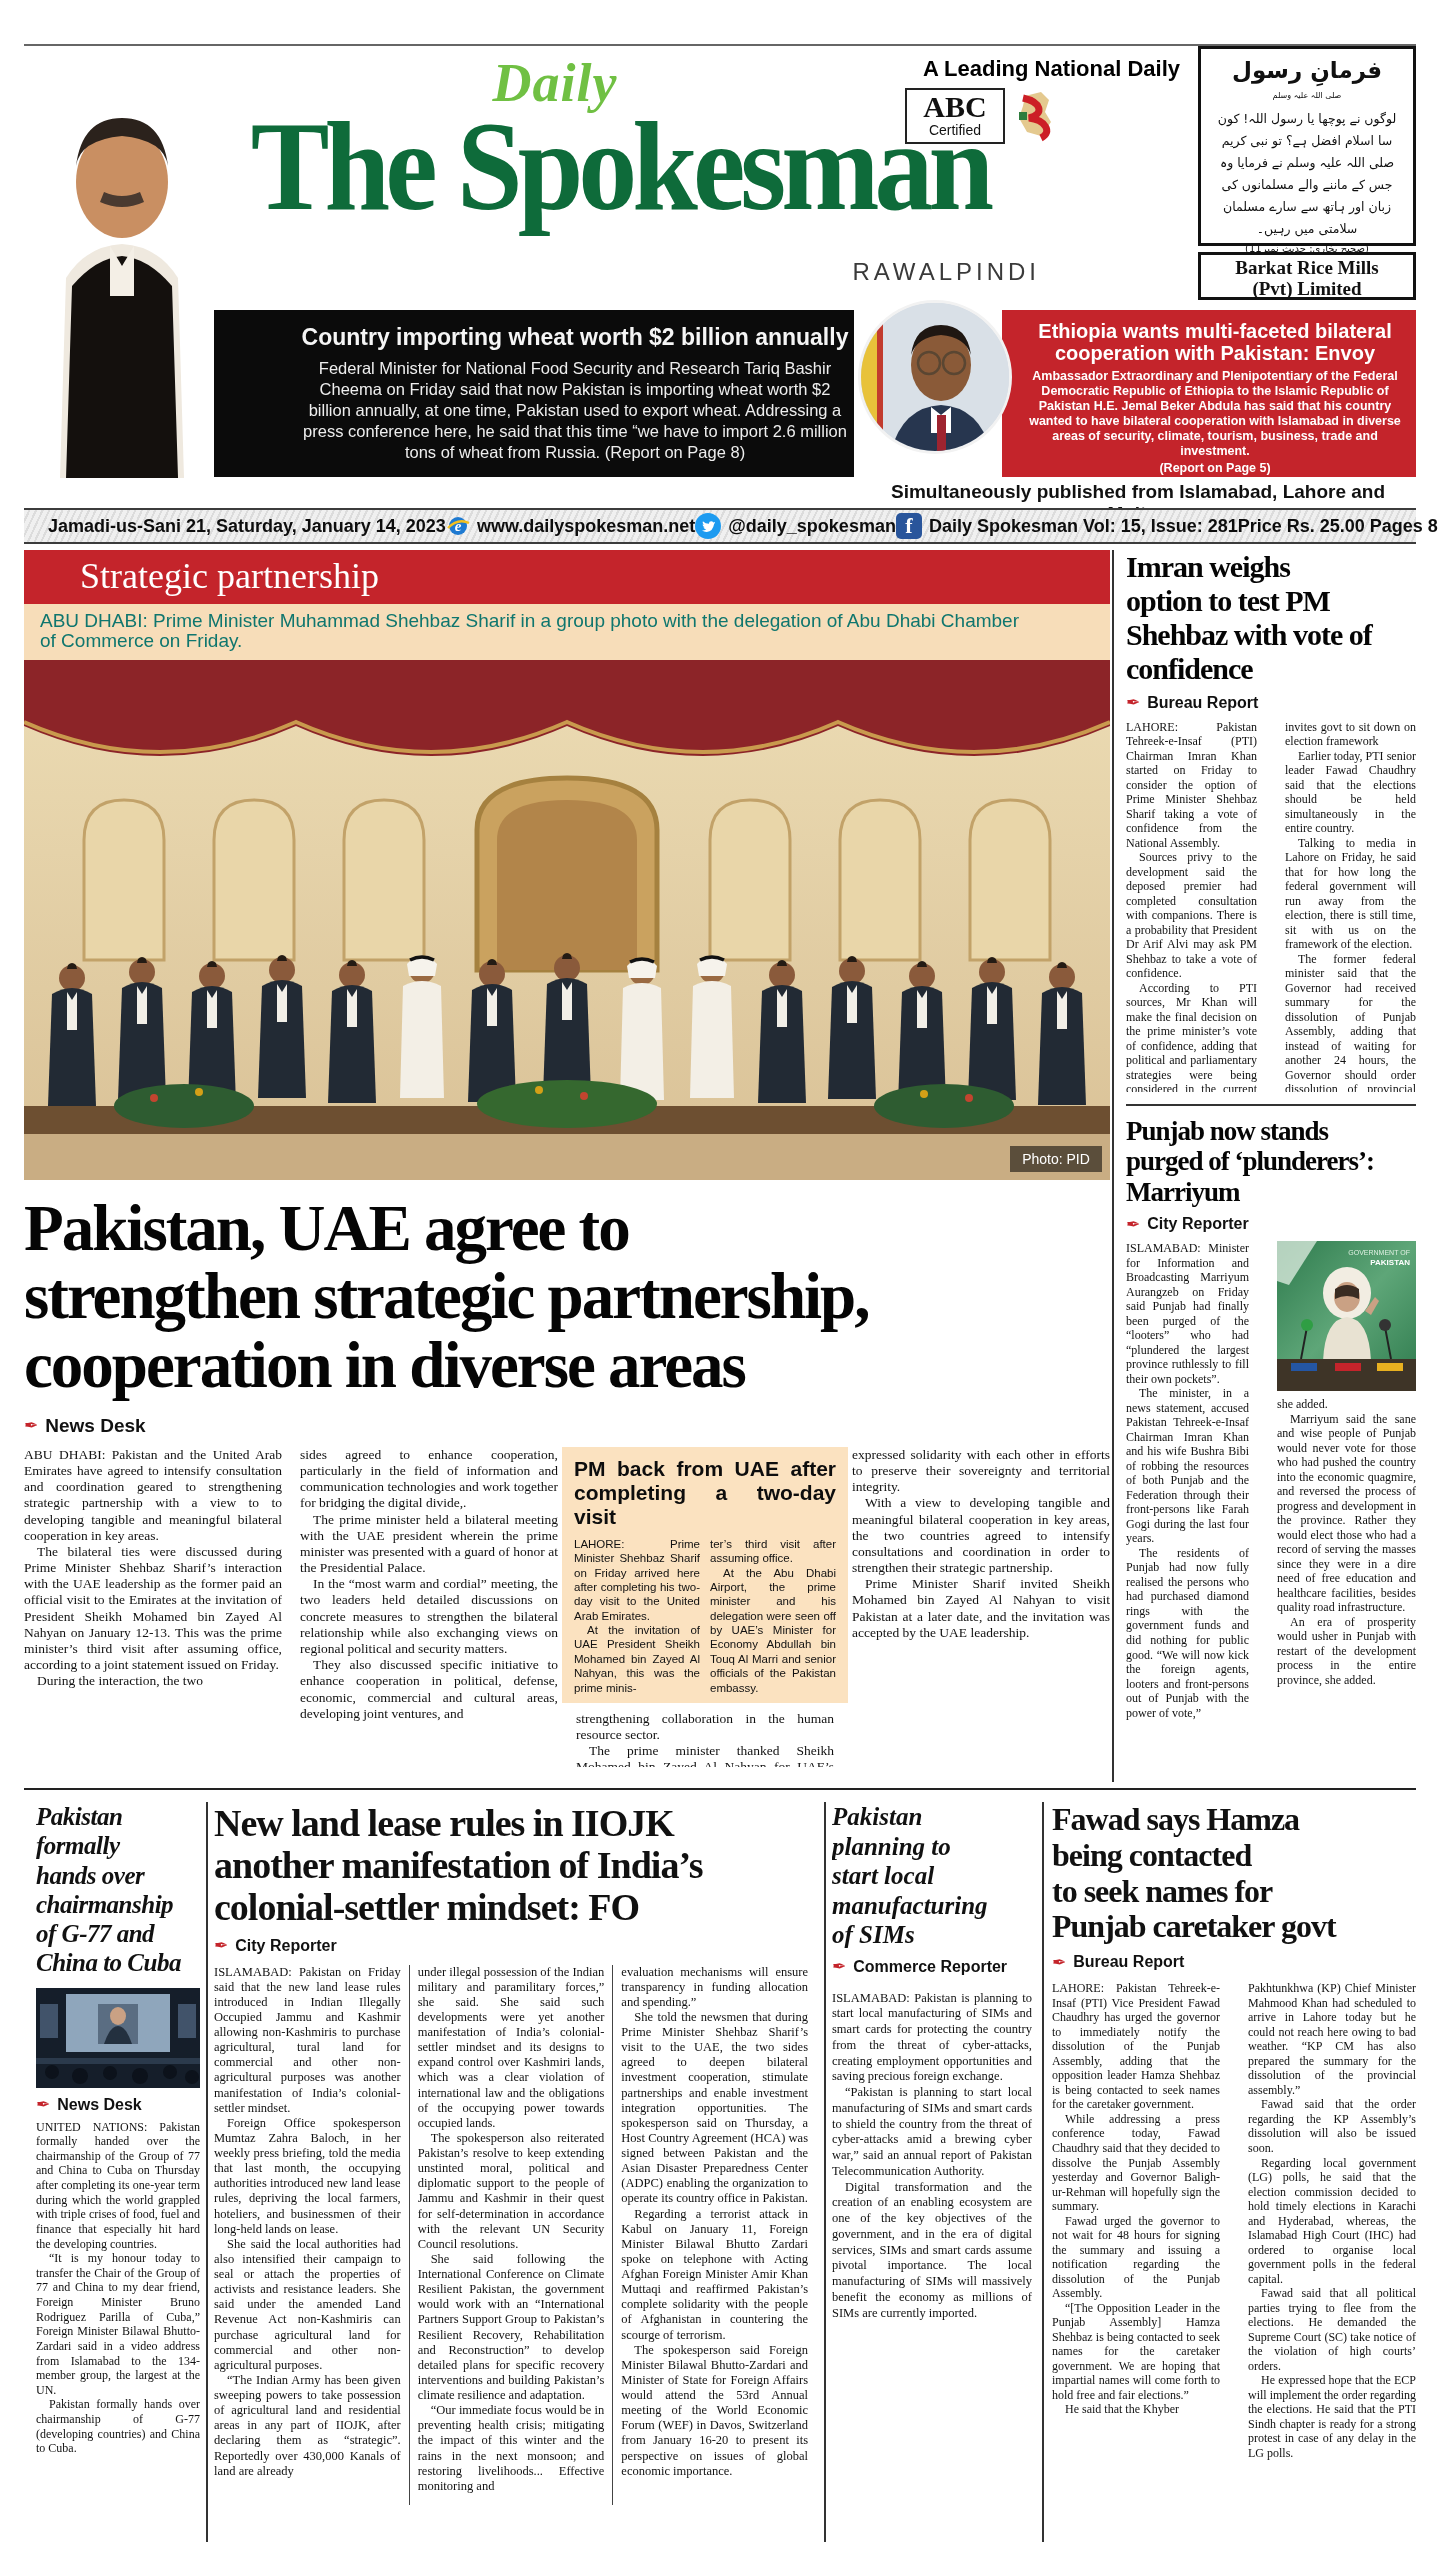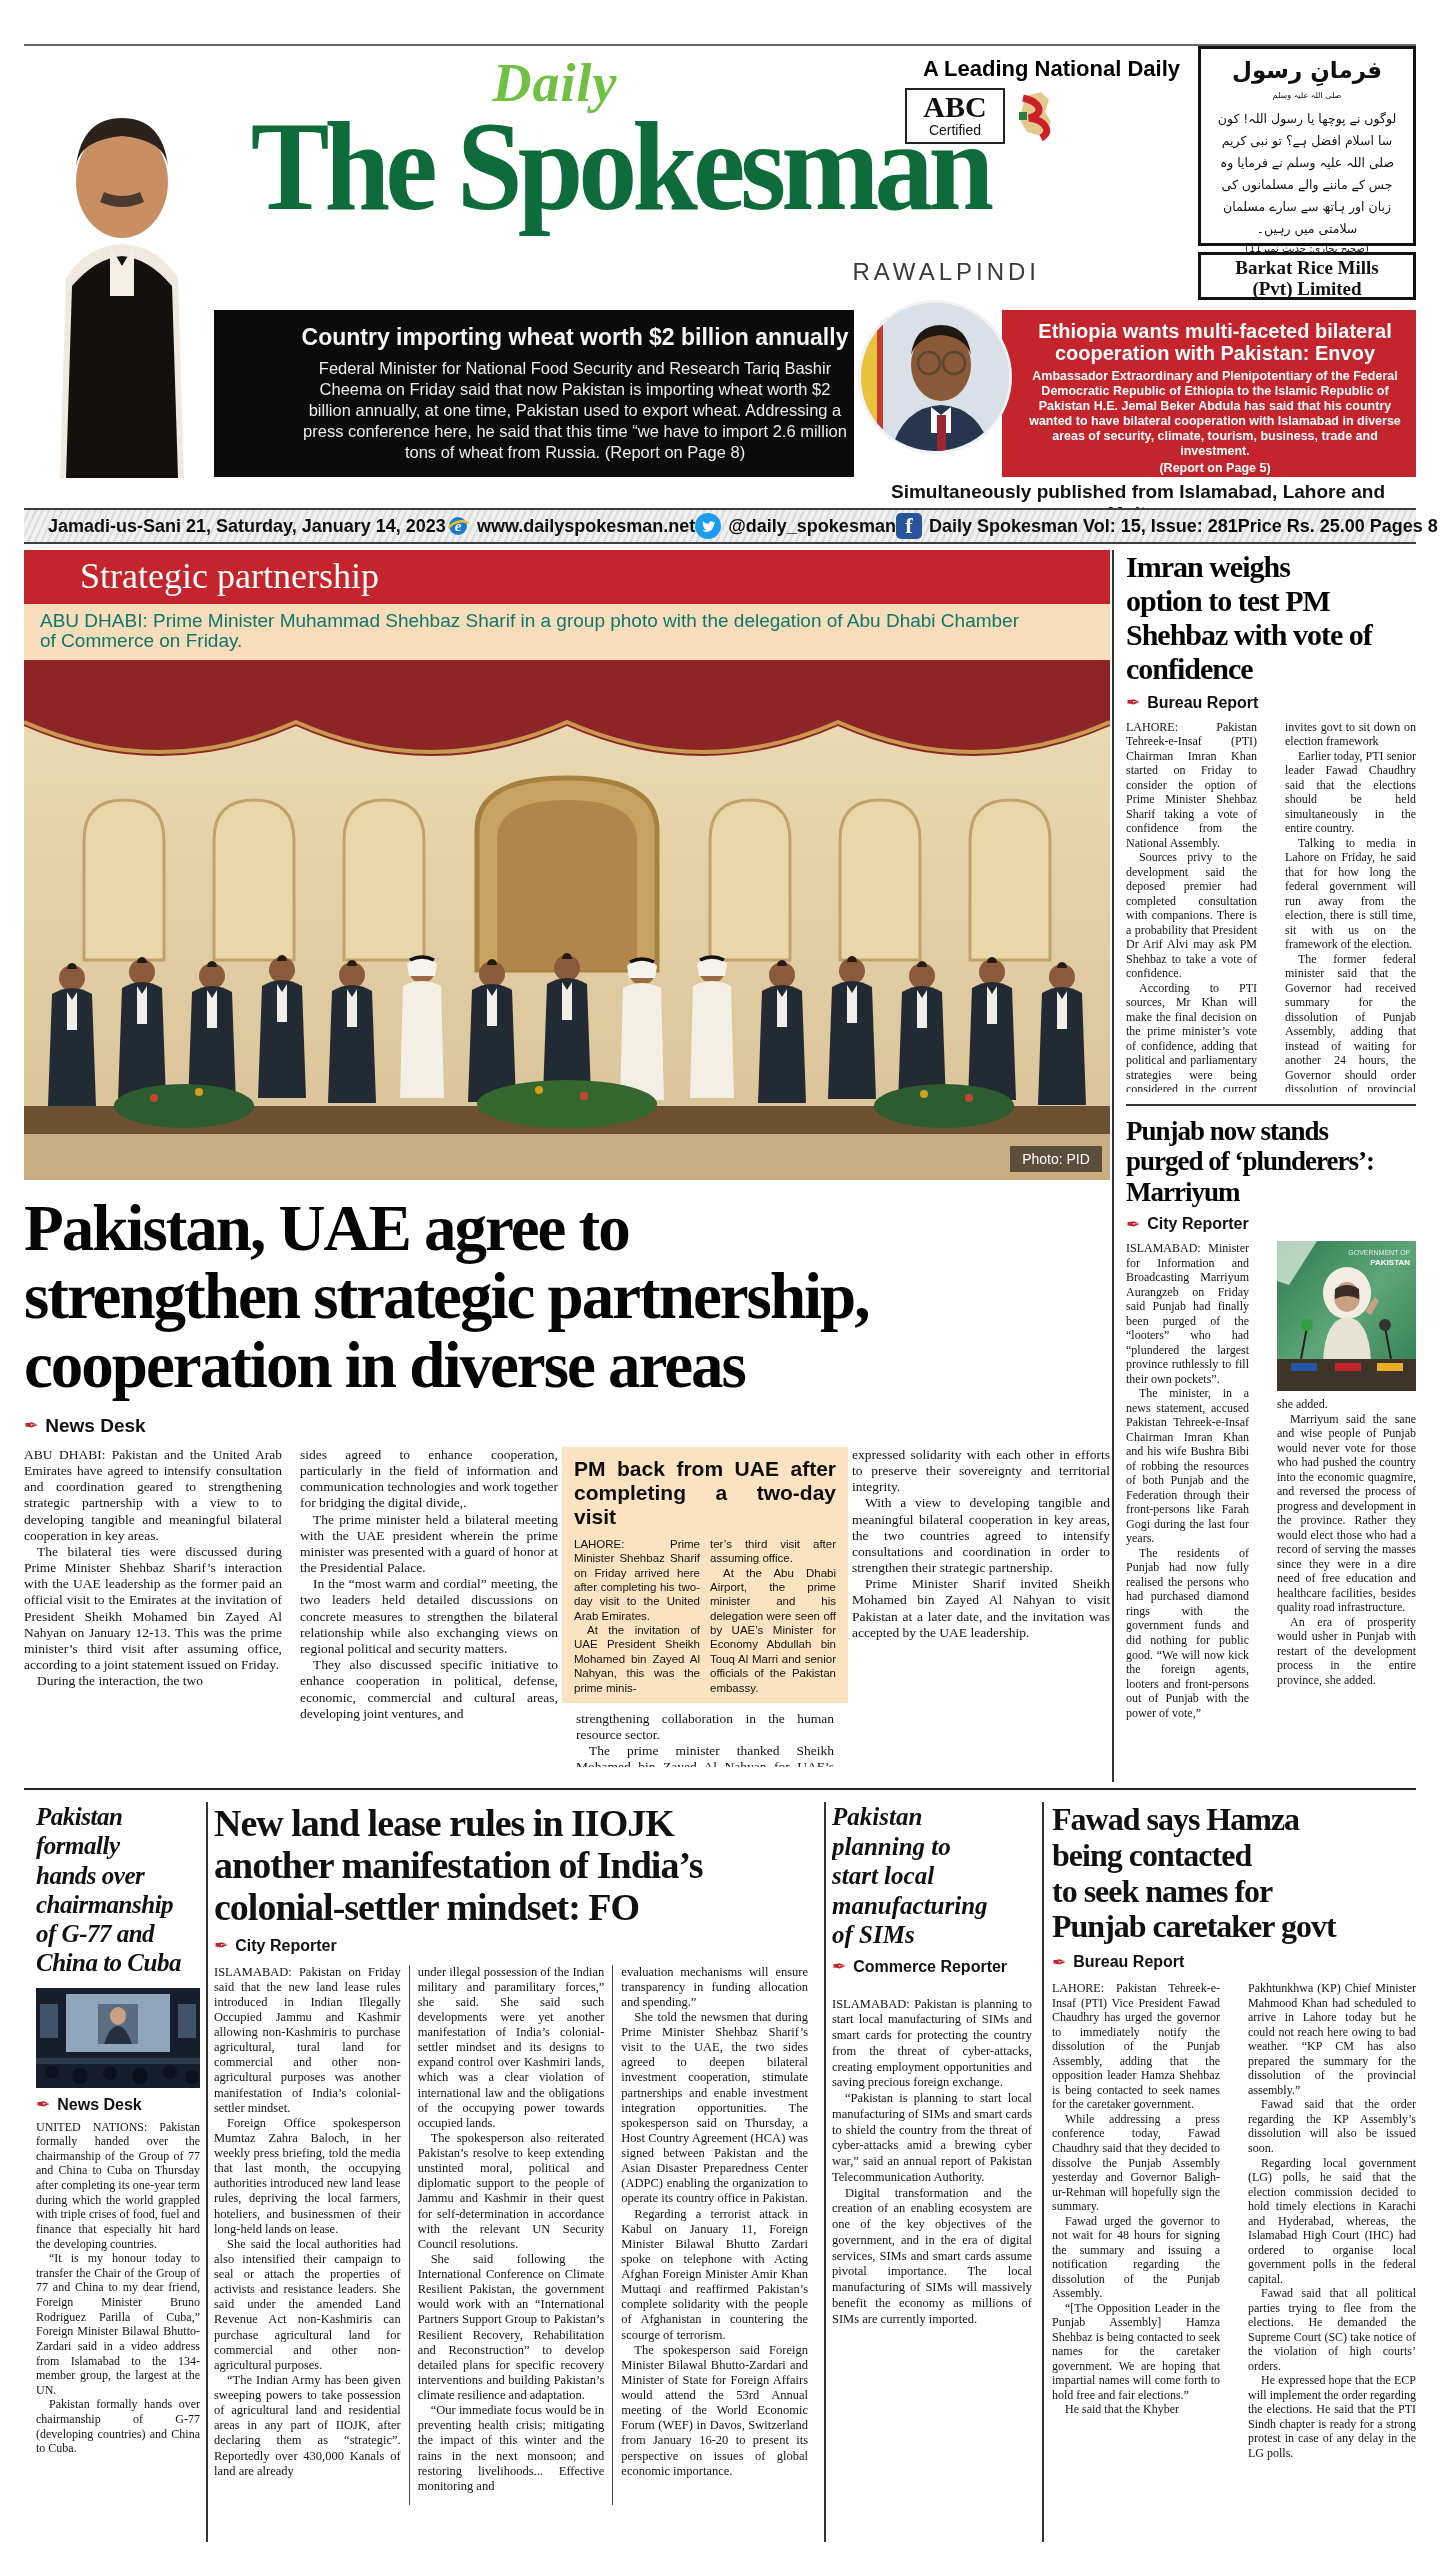--- a/index.html
+++ b/index.html
@@ -88,21 +88,21 @@
   .g77-photo{width:100%;height:100px;margin-top:10px}
   .secdiv{top:1802px;height:740px}
   .iiojk{left:214px;width:602px}
   .iiojk .hl{font-weight:bold;font-size:38px;line-height:1.11;letter-spacing:-1px}
   .threecol{display:flex;gap:0;margin-top:10px;height:540px;overflow:hidden}
   .threecol>div{flex:1;font-size:12.5px;line-height:1.21;text-align:justify;padding:0 8px}
   .threecol>div+div{border-left:1px solid #444}
   .threecol>div:first-child{padding-left:0}
   .sims{left:832px;width:200px}
   .sims .hl{font-style:italic;font-size:25px;line-height:1.18;font-weight:bold}
-  .sims .bt{margin-top:21px;font-size:12.5px;line-height:1.26;text-align:justify;height:520px;overflow:hidden}
+  .sims .bt{margin-top:15px;font-size:12.5px;line-height:1.26;text-align:justify;height:520px;overflow:hidden}
   .fawad{left:1052px;width:364px}
   .fawad .hl{font-weight:bold;font-size:32px;line-height:1.12;letter-spacing:-1px}
   .fawad .twocol{margin-top:10px;height:520px}
   svg{display:block}
 </style>
 </head>
 <body>
 
 <div class="page">
 

